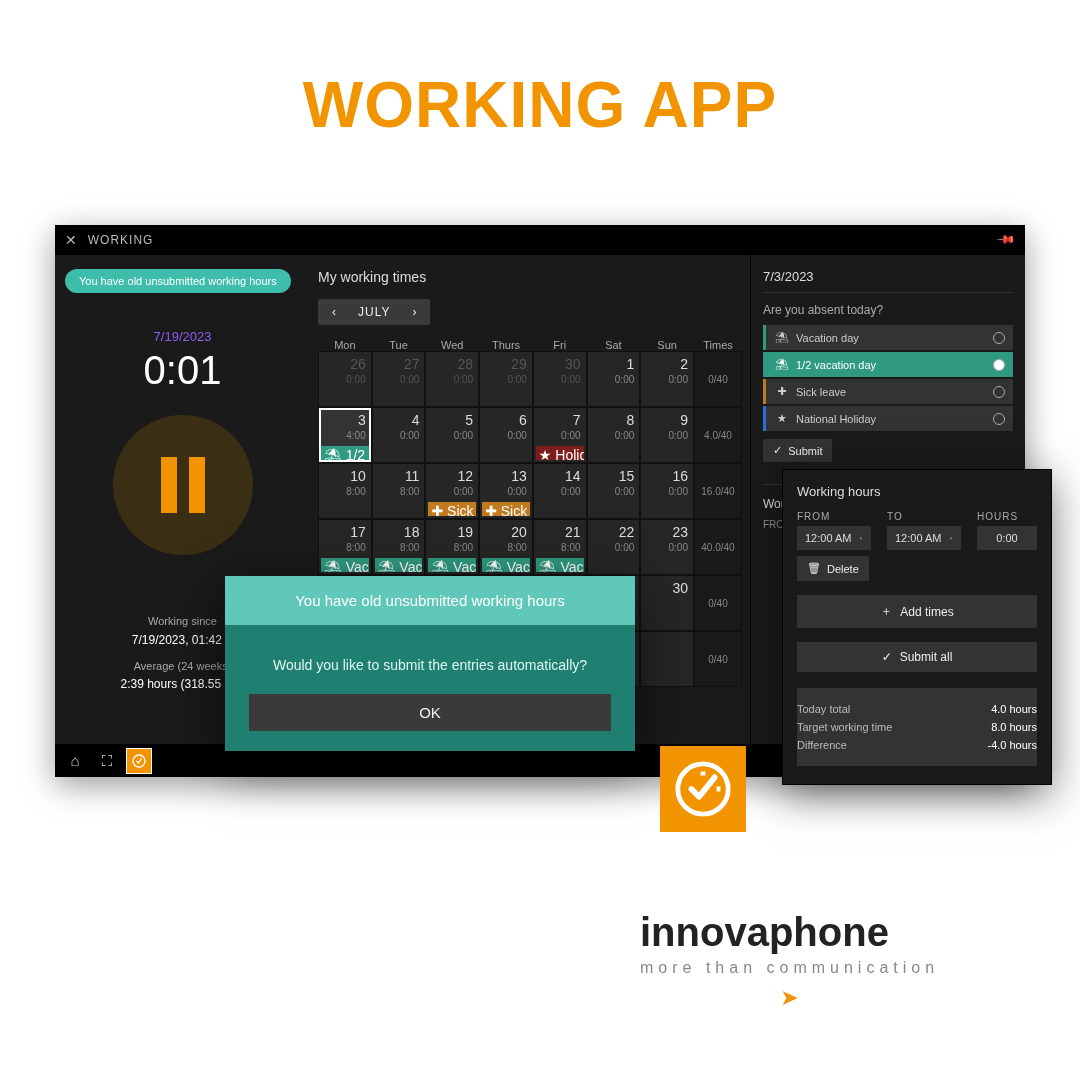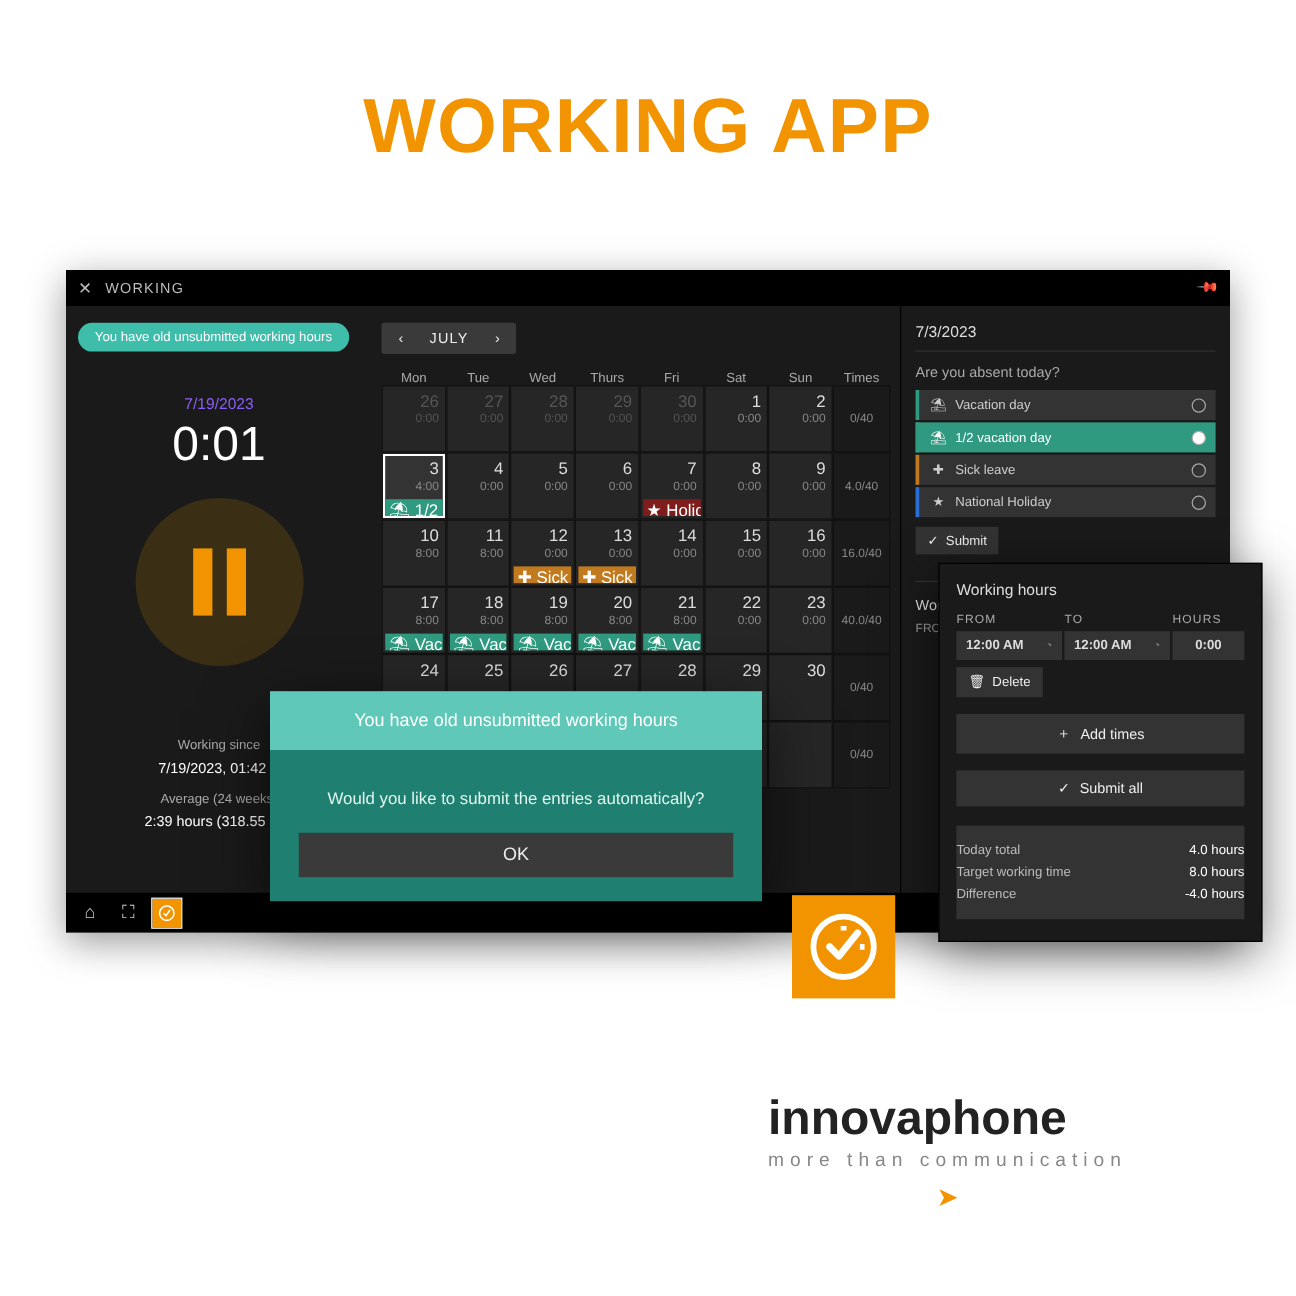--- a/index.html
+++ b/index.html
@@ -115,21 +115,21 @@
 
   .panel {
     position: absolute; left: 782px; top: 469px;
     width: 270px; background: #1a1a1a;
     box-shadow: 0 10px 40px rgba(0,0,0,0.5);
     padding: 14px 14px 18px 14px;
     border: 1px solid #000;
   }
   .panel-title { font-size: 13px; color: #ddd; margin-bottom: 12px; }
   .panel-head { display: grid; grid-template-columns: 1fr 1fr 60px; font-size: 10px; color: #aaa; letter-spacing: 1px; margin-bottom: 4px; }
-  .panel-row { display: grid; grid-template-columns: 1fr 1fr 60px; gap: 2px; font-weight: bold; }
+  .panel-row { display: grid; grid-template-columns: 1fr 1fr 60px; gap: 16px; }
   .panel-in { background: #333; padding: 6px 8px; font-size: 11px; color: #ddd; display: flex; align-items: center; justify-content: space-between; }
   .panel-in .clock { color: #777; font-size: 10px; }
   .del-btn { margin-top: 6px; background: #333; display: inline-flex; align-items: center; gap: 6px; padding: 6px 10px; font-size: 11px; color: #eee; cursor: pointer; }
   .panel-wide { margin-top: 14px; background: #333; text-align: center; padding: 8px 0; font-size: 12px; color: #eee; cursor: pointer; display: flex; align-items: center; justify-content: center; gap: 8px; }
   .stats { margin-top: 16px; background: #333; padding: 12px 0; font-size: 11px; }
   .stats div { display: flex; justify-content: space-between; padding: 3px 0; }
   .stats .lab { color: #bbb; }
   .stats .val { color: #fff; }
 
   .popup {
@@ -192,20 +192,21 @@
       <div class="since-block">
         <div>Working since</div>
         <div class="v">7/19/2023, 01:42 P</div>
         <div style="height:8px"></div>
         <div>Average (24 weeks)</div>
         <div class="v">2:39 hours (318.55 of 9</div>
       </div>
     </div>
 
     <div class="col-mid">
+      <div class="mid-title">My working times</div>
       <div class="month-nav">
         <span class="chev">‹</span>
         <span class="month">JULY</span>
         <span class="chev">›</span>
       </div>
       <div class="cal-head" id="cal-head">
           <span>Mon</span>
           <span>Tue</span>
           <span>Wed</span>
           <span>Thurs</span>

